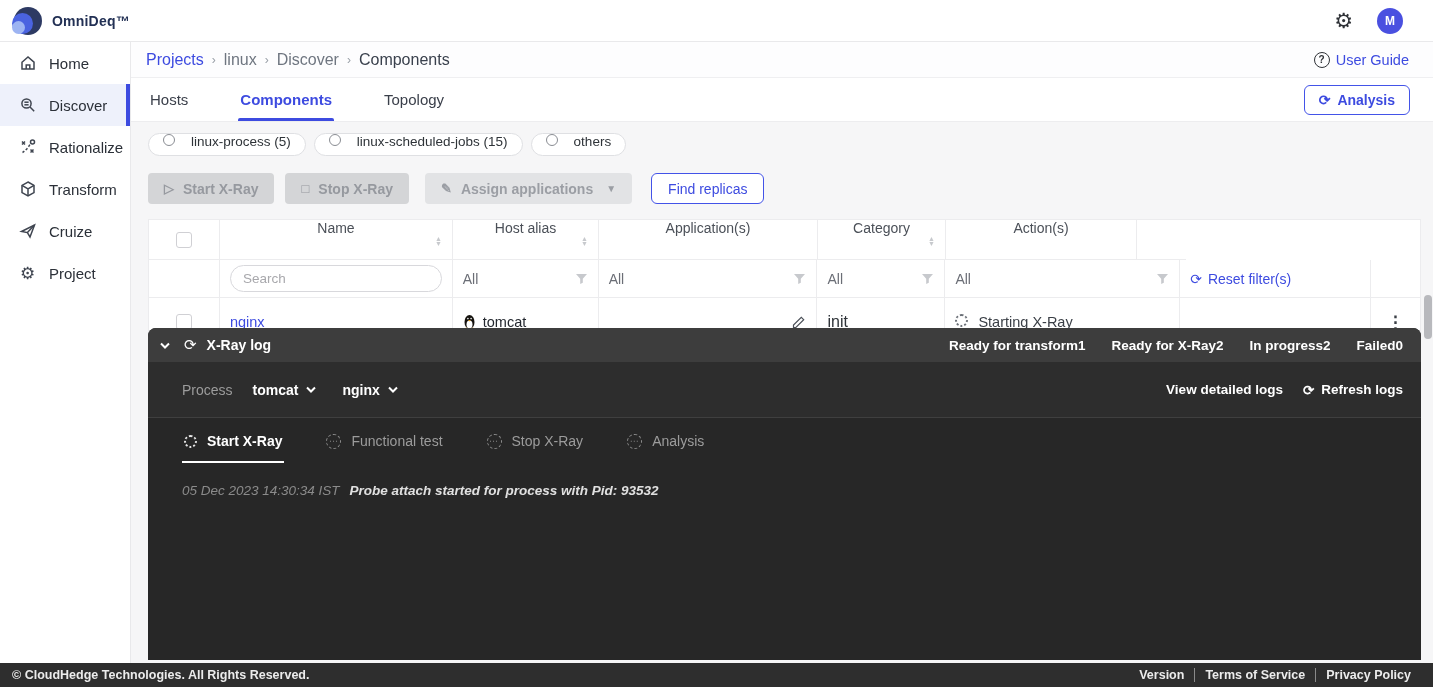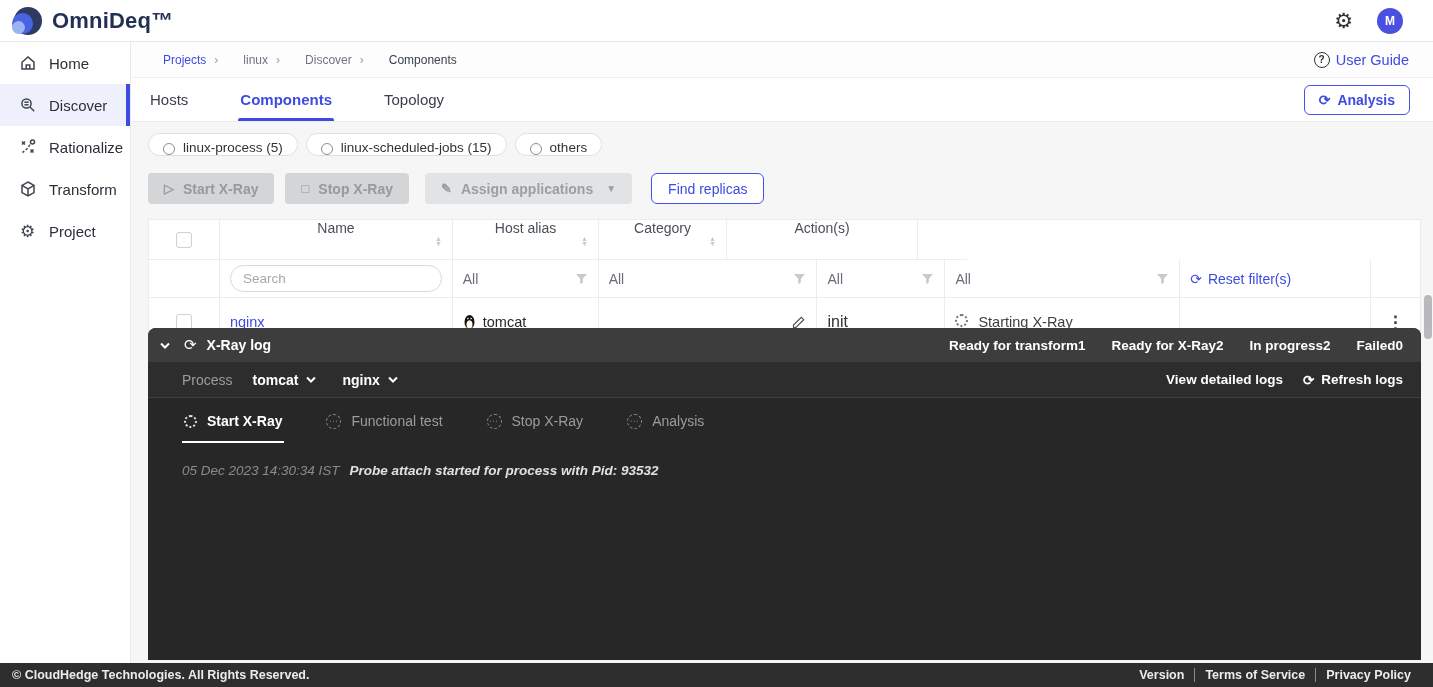--- a/index.html
+++ b/index.html
@@ -5,54 +5,54 @@
   * { margin:0; padding:0; box-sizing:border-box; }
   html,body { width:1433px; height:687px; }
   body { font-family:"Liberation Sans", sans-serif; background:#f6f6f7; position:relative; overflow:hidden; color:#2e3338; }
 
   
   .topbar { position:absolute; left:0; top:0; width:1433px; height:42px; background:#fff; border-bottom:1px solid #e9e9eb; display:flex; align-items:center; z-index:30; }
   .logo { position:relative; width:30px; height:30px; margin-left:12px; }
   .logo .c1 { position:absolute; left:2px; top:1px; width:28px; height:28px; border-radius:50%; background:#2d3a63; }
   .logo .c2 { position:absolute; left:0; top:7px; width:21px; height:21px; border-radius:50%; background:#4a63e0; }
   .logo .c3 { position:absolute; left:0; top:15px; width:13px; height:13px; border-radius:50%; background:#9db4f2; }
-  .app-title { font-size:22px; font-weight:bold; color:#223054; margin-left:10px; letter-spacing:.2px; }
+  .app-title { font-size:14px; font-weight:bold; color:#223054; margin-left:10px; letter-spacing:.2px; }
   .topbar-right { margin-left:auto; display:flex; align-items:center; gap:24px; margin-right:30px; }
   .gear { font-size:21px; color:#2f3237; line-height:1; cursor:pointer; }
   .avatar { width:26px; height:26px; border-radius:50%; background:#4a50e0; color:#fff; font-size:12px; font-weight:bold; display:flex; align-items:center; justify-content:center; }
 
   
   .sidebar { position:absolute; left:0; top:42px; width:131px; height:621px; background:#fff; border-right:1px solid #e9e9eb; z-index:20; }
   .side-item { position:relative; display:flex; align-items:center; gap:12px; height:42px; padding-left:18px; font-size:15px; color:#2b3038; cursor:pointer; }
   .side-item.active { background:#eef1fb; }
   .side-item.active::after { content:""; position:absolute; right:0; top:0; width:4px; height:100%; background:#3d4be0; }
   .sicon { width:19px; height:19px; display:flex; align-items:center; justify-content:center; color:#3f4550; flex:none; }
   .sicon svg { stroke:#3f4550; fill:none; stroke-width:1.5; }
   .sicon.uni { font-size:17px; line-height:1; }
 
   
   .breadbar { position:absolute; left:131px; top:42px; width:1302px; height:36px; background:#fdfdfe; border-bottom:1px solid #efeff1; display:flex; align-items:center; padding:0 24px 0 15px; z-index:10; }
-  .crumb { font-size:12px;margin-left:17px; }
+  .crumb { font-size:16px; }
   .crumb.link { color:#3d4be0; cursor:pointer; }
   .crumb.mid { color:#6f7680; }
   .crumb.cur { color:#3a414d; }
   .crumb-sep { color:#9aa0a8; font-size:12px; margin:0 8px; }
   .guide { margin-left:auto; display:flex; align-items:center; gap:6px; cursor:pointer; }
   .qmark { width:16px; height:16px; border:1.4px solid #2f3237; border-radius:50%; color:#2f3237; font-size:10px; font-weight:bold; display:flex; align-items:center; justify-content:center; }
   .guide-label { color:#3d4be0; font-size:14.5px; }
 
   .tabbar { position:absolute; left:131px; top:78px; width:1302px; height:44px; background:#fff; border-bottom:1px solid #ededef; display:flex; align-items:center; padding-left:17px; z-index:10; }
   .tab { font-size:15px; color:#3a3f4a; margin-right:48px; height:100%; display:flex; align-items:center; cursor:pointer; position:relative; padding:0 2px; }
   .tab.active { color:#3d4be0; font-weight:bold; }
   .tab.active::after { content:""; position:absolute; left:0; bottom:0; width:100%; height:3px; background:#3d4be0; border-radius:2px 2px 0 0; }
   .refresh-btn { margin-left:auto; margin-right:23px; height:30px; padding:0 14px; border:1.5px solid #4353e8; border-radius:6px; background:#fff; color:#3d4be0; font-size:14px; font-weight:600; display:flex; align-items:center; gap:7px; cursor:pointer; }
 
   
   .chips { position:absolute; left:148px; top:133px; display:flex; gap:8px; z-index:5; }
-  .chip { height:23px; background:#fff; border:1px solid #dfe0e3; border-radius:14px; display:flex; align-items:flex-end; gap:8px; padding:0 14px; font-size:13.5px; color:#2e3338; cursor:pointer; }
+  .chip { height:23px; background:#fff; border:1px solid #dfe0e3; border-radius:14px; display:flex; align-items:flex-start; gap:16px; padding:0 14px; font-size:13.5px; color:#2e3338; cursor:pointer; }
   .radio { width:12px; height:12px; border:1.4px solid #8a8d93; border-radius:50%; background:#fff; flex:none; }
 
   
   .actions { position:absolute; left:148px; top:173px; display:flex; align-items:center; z-index:5; }
   .abtn { height:31px; border:none; border-radius:4px; font-size:14px; font-weight:600; display:flex; align-items:center; gap:9px; padding:0 16px; font-family:inherit; }
   .abtn.dis { background:#d4d5d7; color:#96999f; margin-right:11px; cursor:default; }
   .abtn.dis2 { background:#e2e3e5; color:#9b9ea4; margin-left:5px; margin-right:11px; cursor:default; }
   .abtn .glyph { font-size:13px; }
   .abtn .caret { font-size:10px; margin-left:4px; }
   .abtn.outline { background:#fff; border:1.5px solid #4353e8; border-radius:6px; color:#3d4be0; font-weight:500; margin-left:8px; cursor:pointer; }
@@ -92,21 +92,21 @@
   .scroll-thumb { position:absolute; right:1px; top:295px; width:8px; height:44px; background:#b8b9bd; border-radius:4px; z-index:40; }
 
   
   .xpanel { position:absolute; left:148px; top:328px; width:1273px; height:332px; background:#272727; border-radius:8px 8px 0 0; z-index:25; overflow:hidden; }
   .xhead { height:34px; background:#3d3d3d; display:flex; align-items:center; padding:0 18px 0 12px; color:#fff; }
   .xhead .chev { color:#fff; margin-right:14px; cursor:pointer; display:flex; }
   .xhead .xicon { font-size:15px; margin-right:10px; }
   .xtitle { font-size:14px; font-weight:bold; }
   .counters { margin-left:auto; display:flex; align-items:center; gap:26px; }
   .counter { display:flex; align-items:center; gap:0; font-size:13.5px; font-weight:bold; color:#fff; cursor:pointer; }
-  .xprocess { height:36px; background:#2d2d2d; display:flex; align-items:center; padding:0 18px 0 34px; border-bottom:1px solid #3f3f3f; }
+  .xprocess { height:56px; background:#2d2d2d; display:flex; align-items:center; padding:0 18px 0 34px; border-bottom:1px solid #3f3f3f; }
   .plabel { color:#9c9c9c; font-size:14px; margin-right:20px; }
   .pname { color:#fff; font-size:14px; font-weight:bold; display:flex; align-items:center; gap:8px; margin-right:26px; cursor:pointer; }
   .xlinks { margin-left:auto; display:flex; align-items:center; gap:20px; }
   .xlink { color:#fff; font-size:13.5px; font-weight:bold; display:flex; align-items:center; gap:7px; cursor:pointer; }
   .xtabs { display:flex; gap:40px; padding-left:34px; }
   .xtab { display:flex; align-items:center; gap:10px; padding:15px 2px 12px; font-size:14px; color:#9c9c9c; cursor:pointer; border-bottom:2.5px solid transparent; }
   .xtab.active { color:#fff; font-weight:bold; border-bottom-color:#fff; }
   .ring-active { width:13px; height:13px; border:2px dotted #e8e8e8; border-radius:50%; }
   .ring-idle { width:15px; height:15px; border:1.5px dashed #8d8d8d; border-radius:50%; display:flex; align-items:center; justify-content:center; color:#8d8d8d; font-size:9px; letter-spacing:1px; line-height:0; }
   .xlog { padding:20px 18px 0 34px; font-size:13.5px;font-style:italic; }
@@ -172,20 +172,29 @@
     <span>Rationalize</span>
   </div>
   <div class="side-item">
     <span class="sicon">
       <svg width="18" height="18" viewBox="0 0 18 18">
           <path d="M9 2l6 3.4v7.2L9 16l-6-3.4V5.4z"></path>
           <path d="M3 5.4 9 9l6-3.6M9 9v7"></path>
         </svg>
     </span>
     <span>Transform</span>
+  </div>
+  <div class="side-item">
+    <span class="sicon">
+      <svg width="18" height="18" viewBox="0 0 18 18">
+          <path d="M2.5 9.5 15.5 3l-4.5 12-2.6-4.4z"></path>
+          <path d="M8.4 10.6 15.5 3"></path>
+        </svg>
+    </span>
+    <span>Cruize</span>
   </div>
   <div class="side-item">
     <span class="sicon uni">⚙</span>
     <span>Project</span>
   </div>
 </div>
 
 <div class="breadbar">
   <span class="crumb link">Projects</span>
   <span class="crumb-sep">›</span>
@@ -257,20 +266,23 @@
           <span>▼</span>
         </span>
     </div>
     <div class="c-host">
       <span>Host alias</span>
       <span class="sort">
           <span>▲</span>
           <span>▼</span>
         </span>
     </div>
+    <div class="c-app">
+      <span>Application(s)</span>
+    </div>
     <div class="c-cat">
       <span>Category</span>
       <span class="sort">
           <span>▲</span>
           <span>▼</span>
         </span>
     </div>
     <div class="c-action">
       <span>Action(s)</span>
     </div>

